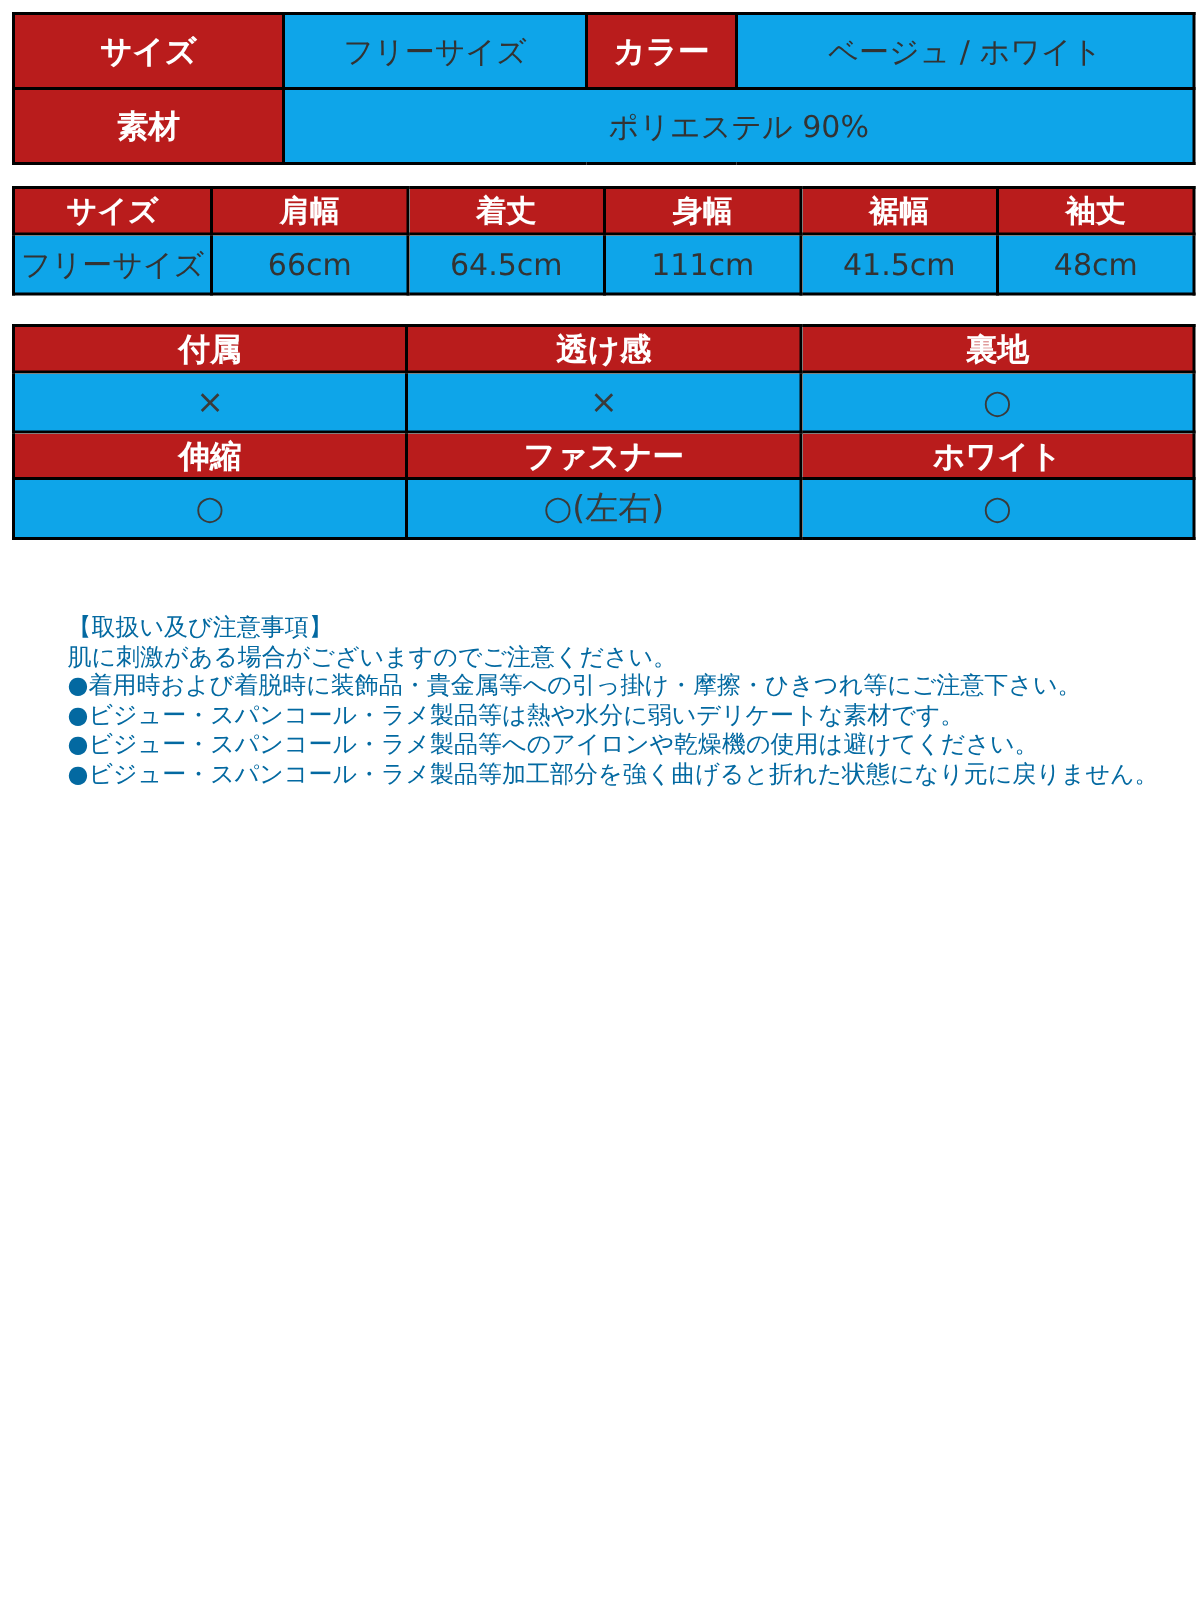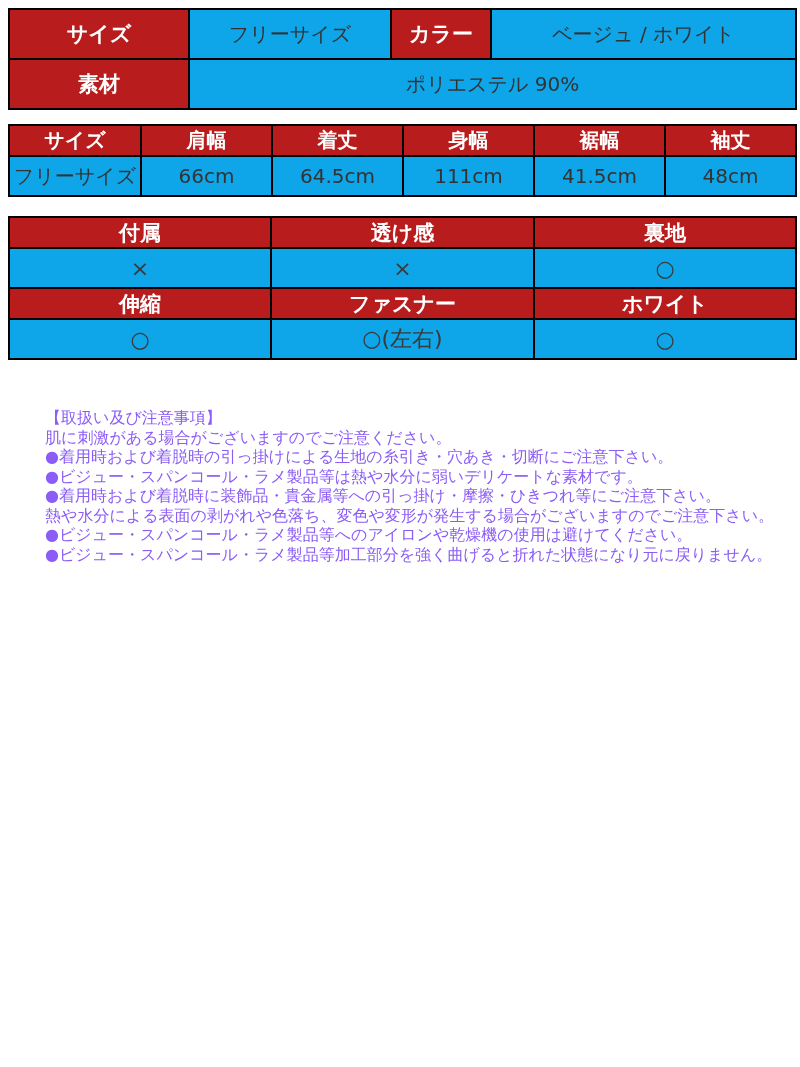--- a/index.html
+++ b/index.html
@@ -52,21 +52,21 @@
   .feat-table { margin-top: 19px; }
   .feat-table tr.hrow { height: 31px; }
   .feat-table tr.vrow { height: 40px; }
   .feat-table td.val { font-size: 22px; color: #3a3a3a; }
   
   .care-notes {
     margin-top: 48px;
     margin-left: 37px;
     font-size: 16px;
     line-height: 19.5px;
-    color: #8b5cf6;
+    color: #0369a1;
     letter-spacing: 0px;
   }
   .care-notes div { white-space: nowrap; }
 </style>
 </head>
 <body>
 
 <div class="page">
 
   <table class="spec-table">
@@ -145,21 +145,19 @@
       <td class="val">○</td>
       <td class="val">○(左右)</td>
       <td class="val">○</td>
     </tr>
   </tbody>
     </table>
 
   <div class="care-notes">
     <div>【取扱い及び注意事項】</div>
     <div>肌に刺激がある場合がございますのでご注意ください。</div>
-    <div>●着用時および着脱時の引っ掛けによる生地の糸引き・穴あき・切断にご注意下さい。</div>
+    <div>●着用時および着脱時に装飾品・貴金属等への引っ掛け・摩擦・ひきつれ等にご注意下さい。</div>
     <div>●ビジュー・スパンコール・ラメ製品等は熱や水分に弱いデリケートな素材です。</div>
-    <div>●着用時および着脱時に装飾品・貴金属等への引っ掛け・摩擦・ひきつれ等にご注意下さい。</div>
-    <div>熱や水分による表面の剥がれや色落ち、変色や変形が発生する場合がございますのでご注意下さい。</div>
     <div>●ビジュー・スパンコール・ラメ製品等へのアイロンや乾燥機の使用は避けてください。</div>
     <div>●ビジュー・スパンコール・ラメ製品等加工部分を強く曲げると折れた状態になり元に戻りません。</div>
   </div>
 
 </div>
 
 </body></html>

